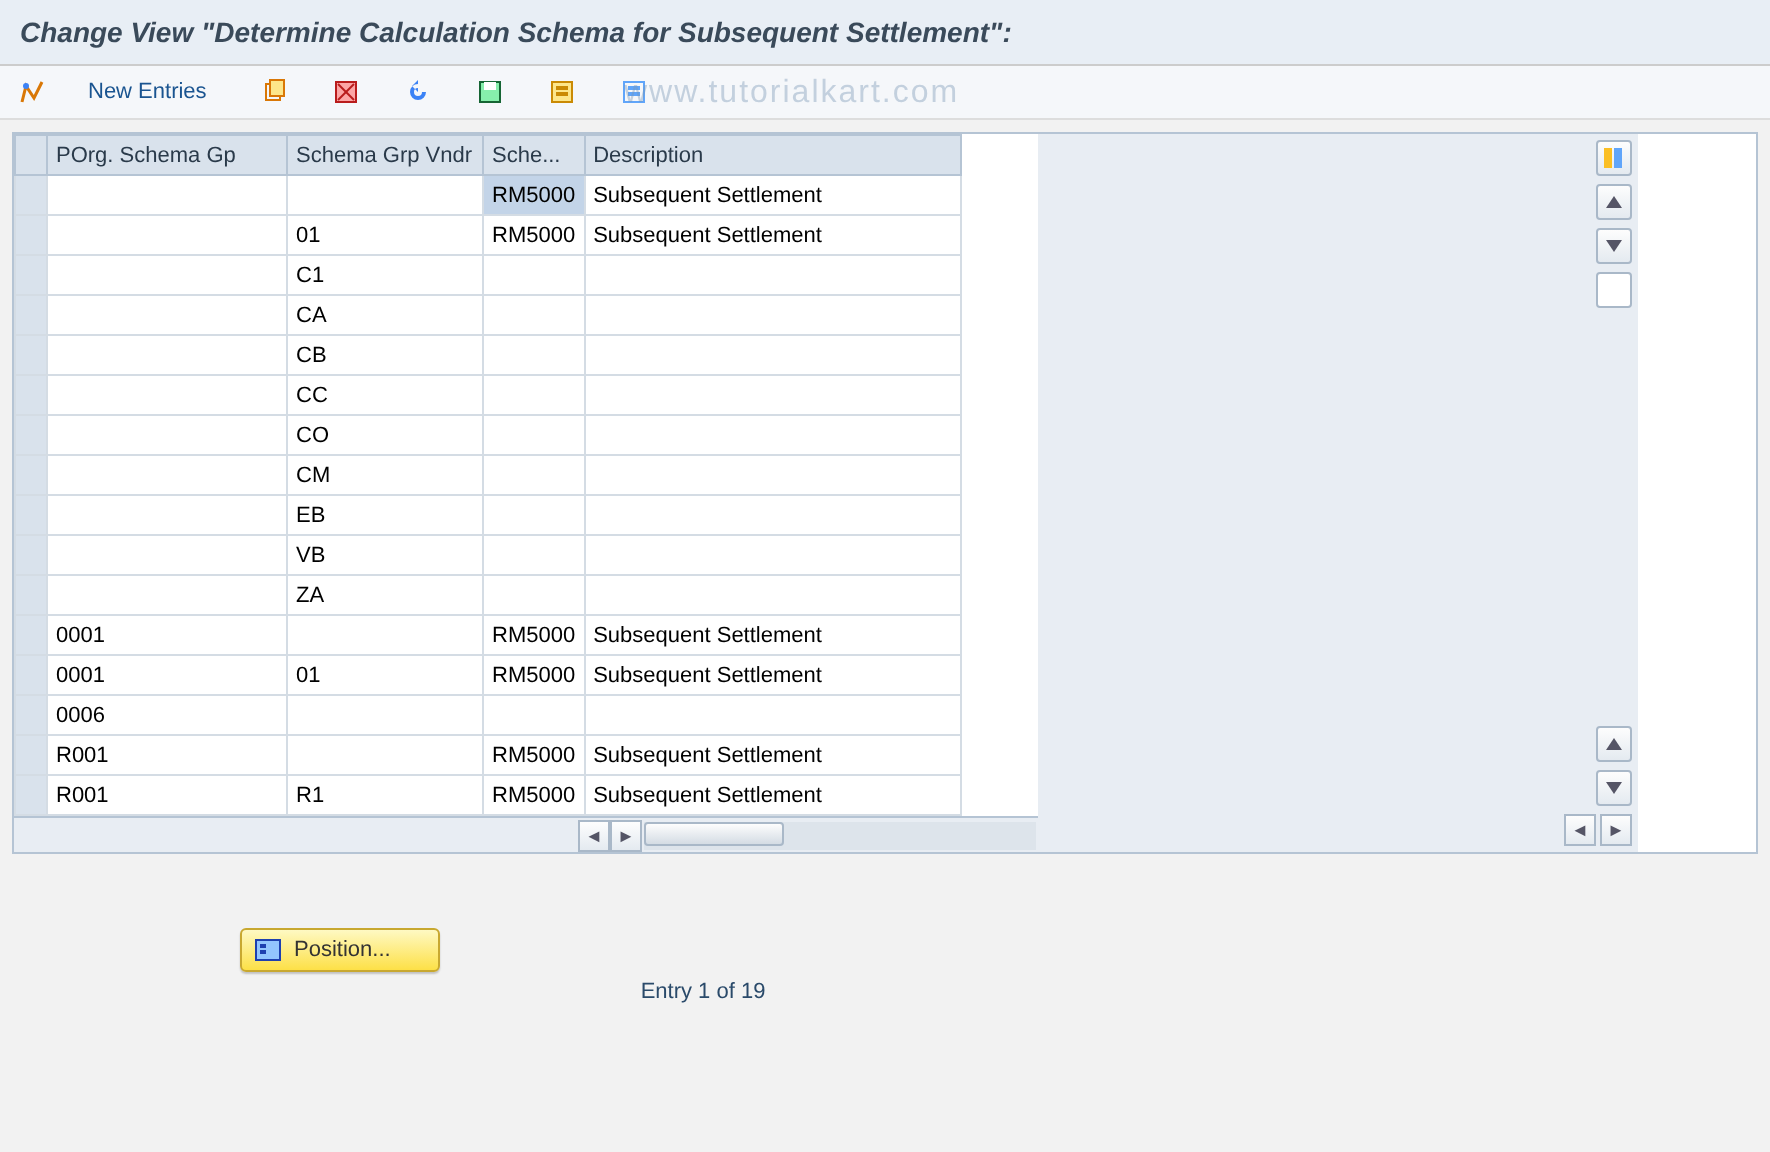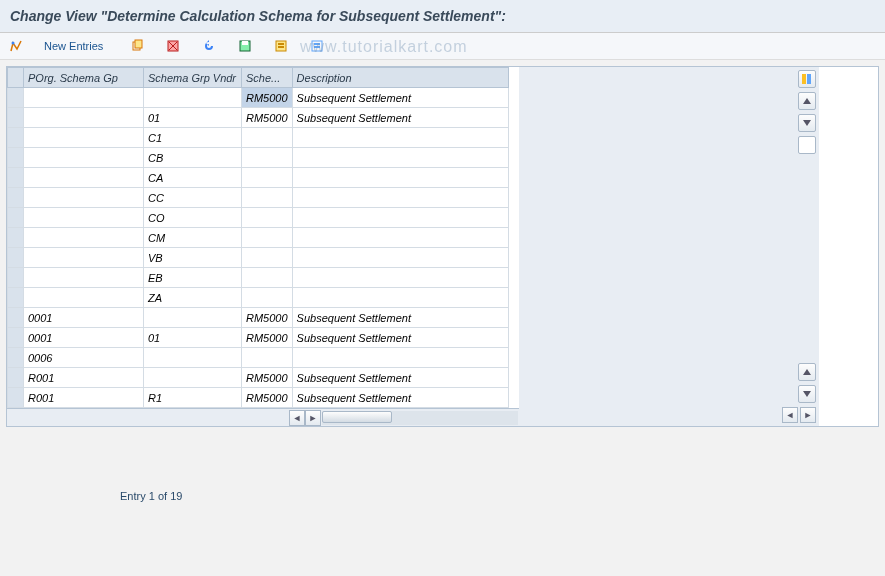--- a/index.html
+++ b/index.html
@@ -38,37 +38,36 @@
       cursor: pointer;
     }
     .new-entries {
       color: #1a5490;
       cursor: pointer;
       font-size: 11px;
       margin-right: 6px;
     }
     .watermark {
       position: absolute;
-      left: 300px;
+      left: 312px;
       top: 5px;
       color: rgba(120,150,180,0.4);
       font-size: 16px;
       font-weight: normal;
       letter-spacing: 1px;
       pointer-events: none;
     }
     .table-container {
       display: flex;
       margin: 6px;
       background: #fff;
       border: 1px solid #b5c4d4;
     }
     .table-wrap {
       flex: 0 0 auto;
-      font-style: italic;
     }
     table {
       border-collapse: collapse;
       font-size: 11px;
     }
     th {
       background: #d9e2ec;
       border: 1px solid #b5c4d4;
       padding: 3px 4px;
       text-align: left;
@@ -82,21 +81,21 @@
       height: 20px;
       background: #fff;
     }
     .row-selector {
       width: 16px;
       background: #d9e2ec;
     }
     .col-porg { width: 120px; }
     .col-vndr { width: 98px; margin-left: 28px; }
     .col-sche { width: 48px; }
-    .col-desc { width: 216px; margin-top: 12px; }
+    .col-desc { width: 188px; margin-top: 12px; }
     .selected-cell { background: #c3d4e8 !important; }
     .side-panel {
       width: 300px;
       background: #e8edf3;
       display: flex;
       align-items: flex-start;
       justify-content: flex-end;
       padding: 3px;
       gap: 2px;
       flex-direction: column;
@@ -248,34 +247,34 @@
           <tr>
             <td class="row-selector"></td>
             <td></td>
             <td>C1</td>
             <td></td>
             <td></td>
           </tr>
           <tr>
             <td class="row-selector"></td>
             <td></td>
+            <td>CA</td>
+            <td></td>
+            <td></td>
+          </tr>
+          <tr>
+            <td class="row-selector"></td>
+            <td></td>
             <td>CB</td>
             <td></td>
             <td></td>
           </tr>
           <tr>
             <td class="row-selector"></td>
             <td></td>
-            <td>CA</td>
-            <td></td>
-            <td></td>
-          </tr>
-          <tr>
-            <td class="row-selector"></td>
-            <td></td>
             <td>CC</td>
             <td></td>
             <td></td>
           </tr>
           <tr>
             <td class="row-selector"></td>
             <td></td>
             <td>CO</td>
             <td></td>
             <td></td>
@@ -283,28 +282,28 @@
           <tr>
             <td class="row-selector"></td>
             <td></td>
             <td>CM</td>
             <td></td>
             <td></td>
           </tr>
           <tr>
             <td class="row-selector"></td>
             <td></td>
+            <td>EB</td>
+            <td></td>
+            <td></td>
+          </tr>
+          <tr>
+            <td class="row-selector"></td>
+            <td></td>
             <td>VB</td>
-            <td></td>
-            <td></td>
-          </tr>
-          <tr>
-            <td class="row-selector"></td>
-            <td></td>
-            <td>EB</td>
             <td></td>
             <td></td>
           </tr>
           <tr>
             <td class="row-selector"></td>
             <td></td>
             <td>ZA</td>
             <td></td>
             <td></td>
           </tr>
@@ -393,14 +392,22 @@
       </div>
     </div>
     <div style="display:flex;gap:2px;align-self:flex-end;margin-top:2px;">
       <div class="hscroll-btn">◄</div>
       <div class="hscroll-btn">►</div>
     </div>
   </div>
 </div>
 
 <div class="footer">
+  <div class="position-btn">
+    <svg width="14" height="14">
+        <rect x="1" y="2" width="12" height="10" fill="#93c5fd" stroke="#1e40af"></rect>
+        <rect x="3" y="4" width="3" height="2" fill="#1e40af"></rect>
+        <rect x="3" y="7" width="3" height="2" fill="#1e40af"></rect>
+      </svg>
+    <span>Position...</span>
+  </div>
   <span class="entry-text">Entry 1 of 19</span>
 </div>
 
 </body></html>

